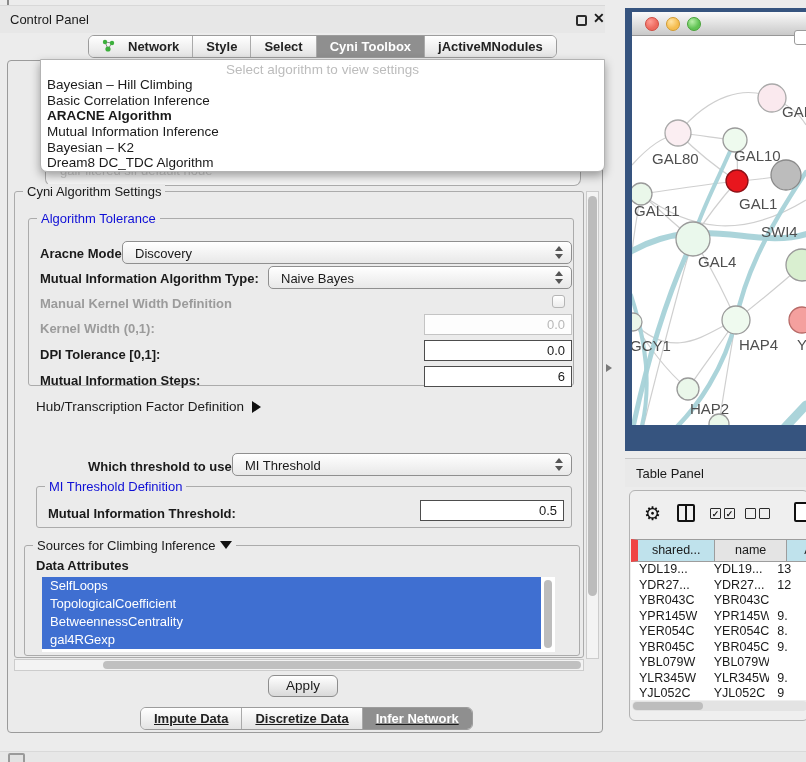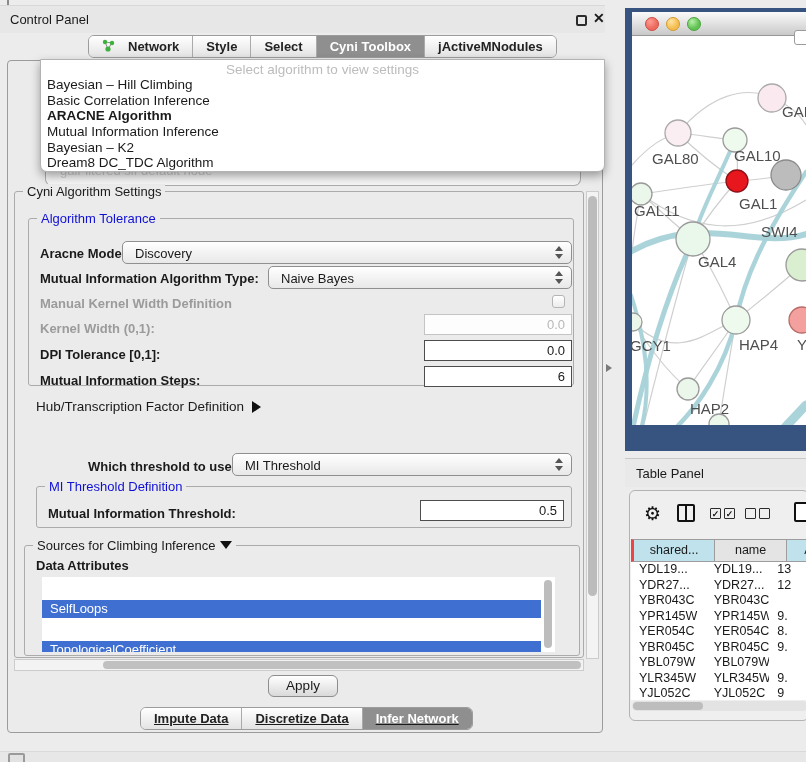--- a/index.html
+++ b/index.html
@@ -55,21 +55,21 @@
 
   .tfield { position:absolute; height:21px; background:#ffffff; border:1px solid #4d4d4d; font-size:13px; text-align:right; padding:2px 6px 0 0; }
   .tfield.disabled { border:1px solid #c4c4c4; background:#fdfdfd; color:#b8b8b8; }
 
   .checkbox { position:absolute; width:13px; height:13px; border:1px solid #b5b5b5; border-radius:3px; background:linear-gradient(#ffffff,#ececec); }
 
   .hub-arrow { display:inline-block; width:0; height:0; border-top:6px solid transparent; border-bottom:6px solid transparent; border-left:9px solid #111; vertical-align:-2px; margin-left:8px; }
   .down-arrow { display:inline-block; width:0; height:0; border-left:6px solid transparent; border-right:6px solid transparent; border-top:8px solid #111; vertical-align:1px; margin-left:5px; }
 
   .attr-list { position:absolute; left:42px; top:577px; width:513px; height:75px; background:#ffffff; overflow:hidden; }
-  .attr-list .row { height:18px; line-height:18px; background:#3f6fd1; color:#ffffff; font-size:13px; padding-left:8px; width:499px; white-space:nowrap;margin-top:23px; }
+  .attr-list .row { height:18px; line-height:18px; background:#3f6fd1; color:#ffffff; font-size:13px; padding-left:8px; width:499px; white-space:nowrap; }
   .attr-scroll { position:absolute; left:544px; top:580px; width:8px; height:68px; background:#bdbdbd; border-radius:4px; }
 
   .vscroll { position:absolute; left:586px; top:191px; width:13px; height:468px; background:#f3f3f3; border:1px solid #cccccc; }
   .vscroll .thumb { position:absolute; left:1px; top:4px; width:9px; height:400px; background:#bcbcbc; border-radius:5px; }
   .hscroll { position:absolute; left:14px; top:659px; width:570px; height:12px; background:#f3f3f3; border:1px solid #cccccc; }
   .hscroll .thumb { position:absolute; left:88px; top:1px; width:478px; height:8px; background:#c0c0c0; border-radius:4px; }
 
   .apply-btn { position:absolute; left:268px; top:675px; width:70px; height:22px; border:1px solid #8d8d8d; border-radius:6px;
       background:linear-gradient(#ffffff,#d9d9d9); font-size:13.5px; text-align:center; line-height:20px; }
 
@@ -93,21 +93,21 @@
   .gear-glyph { position:absolute; left:14px; top:11px; font-size:19px; color:#111; }
   .col-icon { position:absolute; left:47px; top:13px; width:18px; height:18px; border:2px solid #111; border-radius:2px; }
   .col-icon i { position:absolute; left:6px; top:0; width:2px; height:14px; background:#111; }
   .cb-pair { position:absolute; top:17px; display:flex; gap:3px; }
   .cb-pair .bx { width:11px; height:11px; border:1.5px solid #2b2b2b; border-radius:1px; font-size:9px; line-height:10px; text-align:center; color:#111; font-weight:bold; }
   .doc-icon { position:absolute; left:164px; top:11px; width:20px; height:20px; border:2px solid #111; background:#fff; border-radius:2px; }
 
   .tp-table { position:absolute; left:1px; top:48px; width:200px; }
   .tp-hrow { display:flex; height:23px; }
   .tp-hcell { border:1px solid #9d9d9d; border-left:none; font-size:12.5px; text-align:center; line-height:21px; overflow:hidden; white-space:nowrap; }
-  .tp-hcell:first-child { border-left:3px solid #ef4444; }
+  .tp-hcell:first-child { border-left:7px solid #ef4444; }
   .tp-hcell.hl { background:#bfe2ec; }
   .tp-hcell.gy { background:#e4e4e4; }
   .tp-body { background:#ffffff; width:178px; height:138px; overflow:hidden; }
   .tp-row { display:flex; height:15.5px; font-size:12.5px; white-space:nowrap; }
   .tp-row .c { overflow:hidden; padding-left:8px; }
   .tp-hscroll { position:absolute; left:2px; top:210px; width:176px; height:10px; background:#e3e3e3; border-radius:5px; }
   .tp-hscroll .thumb { position:absolute; left:1px; top:1px; width:70px; height:8px; background:#bdbdbd; border-radius:4px; }
 
   .bottom-strip { position:absolute; left:0; top:751px; width:806px; height:11px; background:#e7e7e7; border-top:1px solid #d9d9d9; }
   .mini-square { position:absolute; left:8px; top:753px; width:17px; height:12px; background:#e2e2e2; border:2px solid #9a9a9a; border-radius:2px; }

